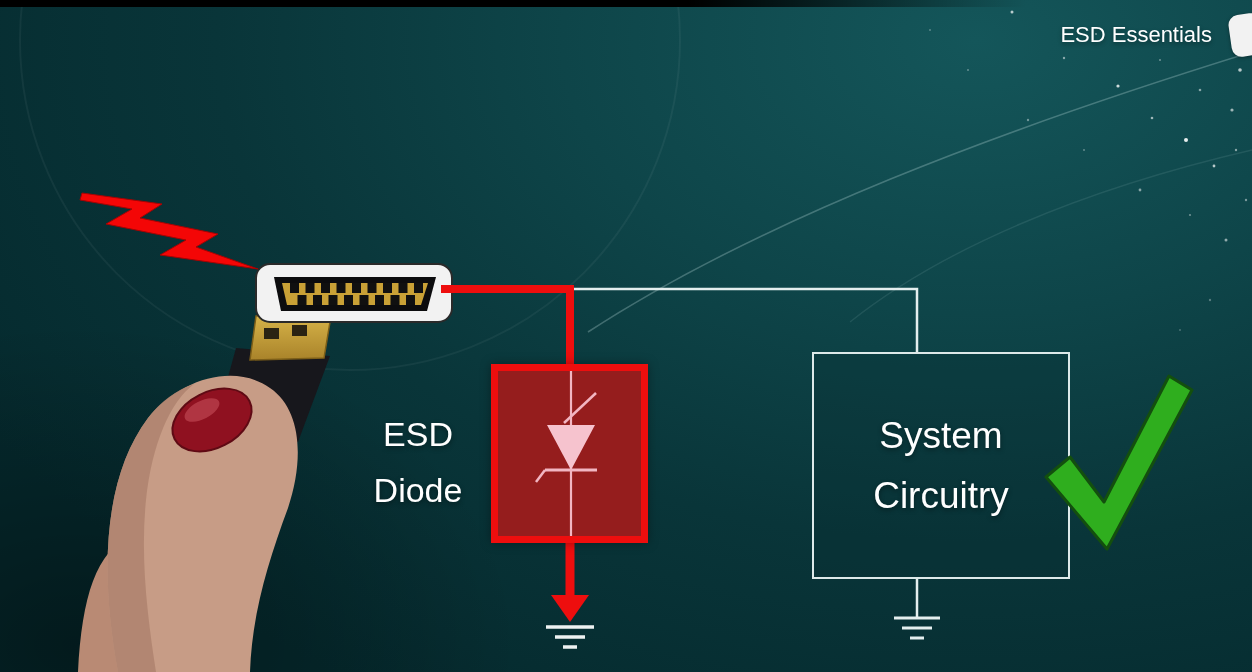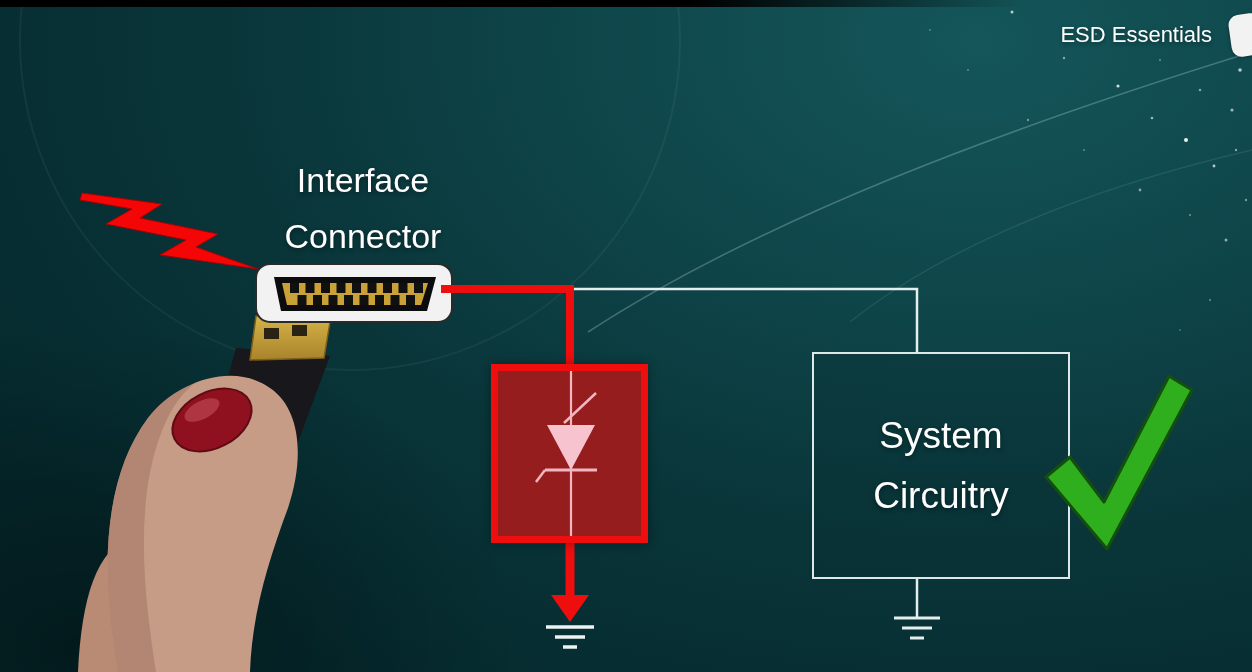--- a/index.html
+++ b/index.html
@@ -175,15 +175,15 @@
     <div class="txt">System Circuitry</div>
   </div>
 
   <svg class="layer z4" viewBox="0 0 1252 672">
     <path d="M 1046 477 L 1070 457 L 1104 502 L 1169 376 L 1192 390 L 1107 549 Z" fill="#2fae1e" stroke="#134f0e" stroke-width="3" stroke-linejoin="round"></path>
   </svg>
 
   <div class="top-strip"></div>
   <div class="brand">ESD Essentials</div>
   <div class="brand-logo"></div>
-  <div class="label connector-label">Interface Connector</div>
+  <div class="label diode-label">ESD Diode</div>
 
 </div>
 
 </body></html>

